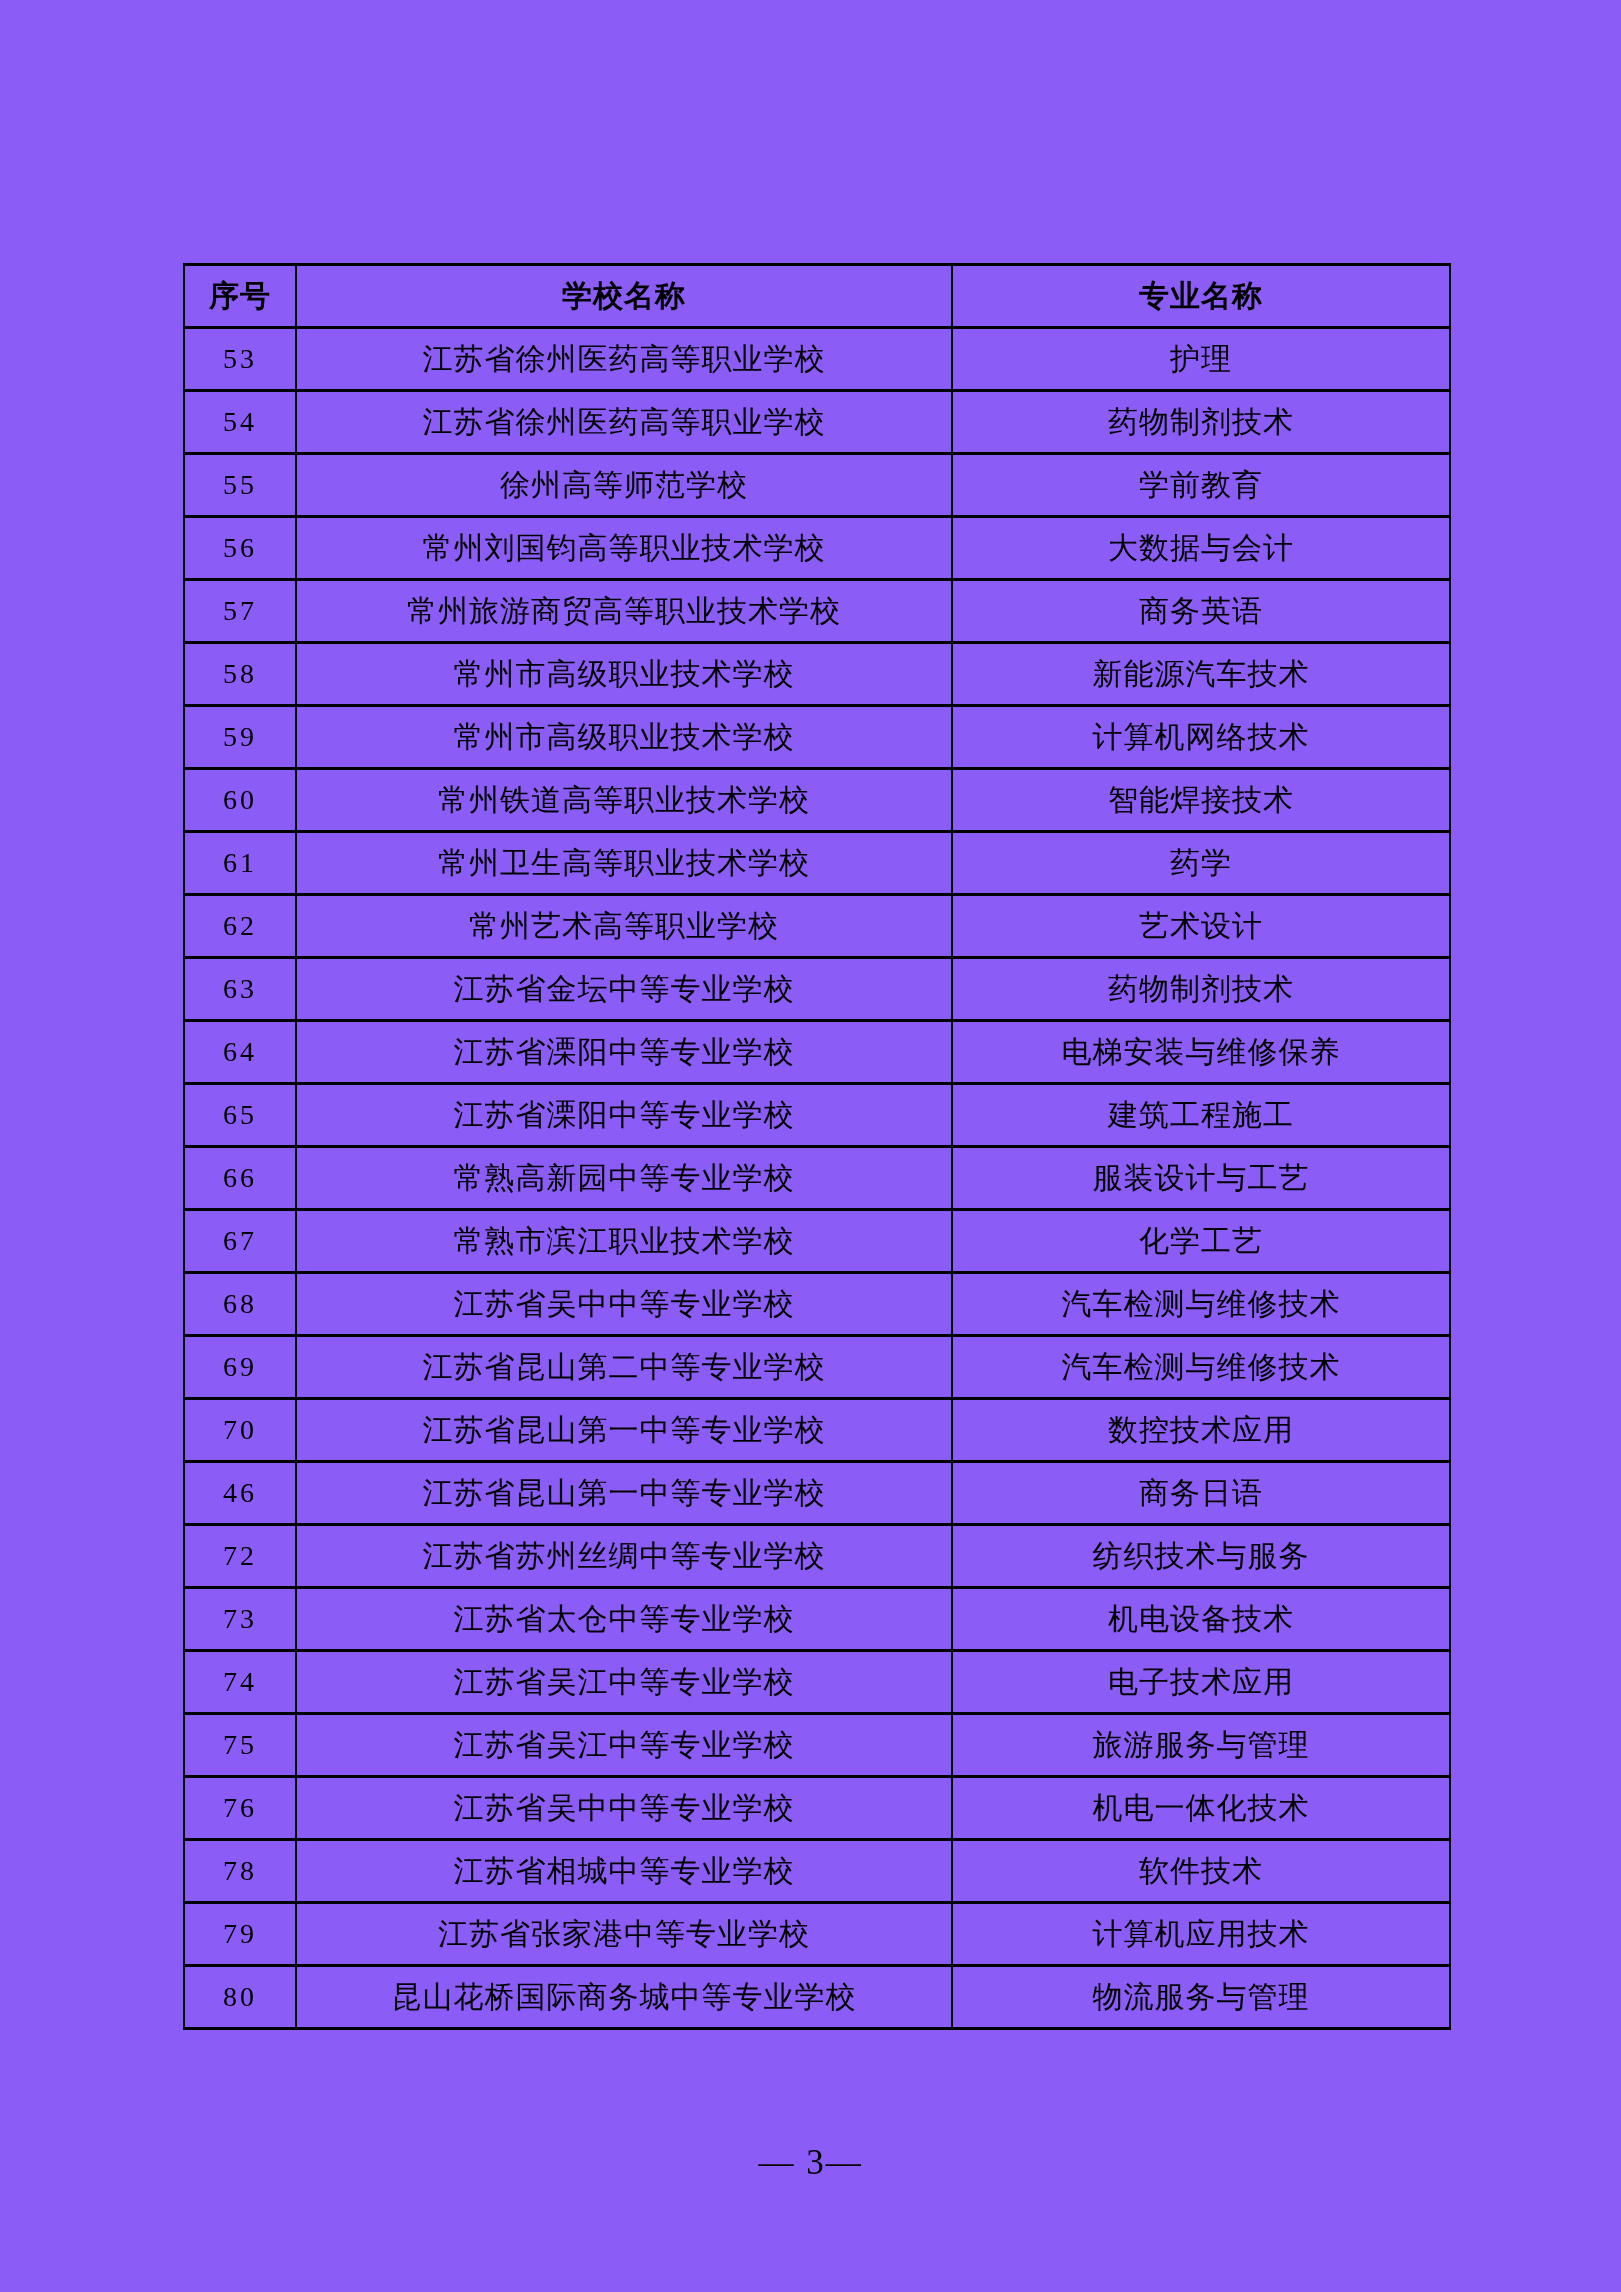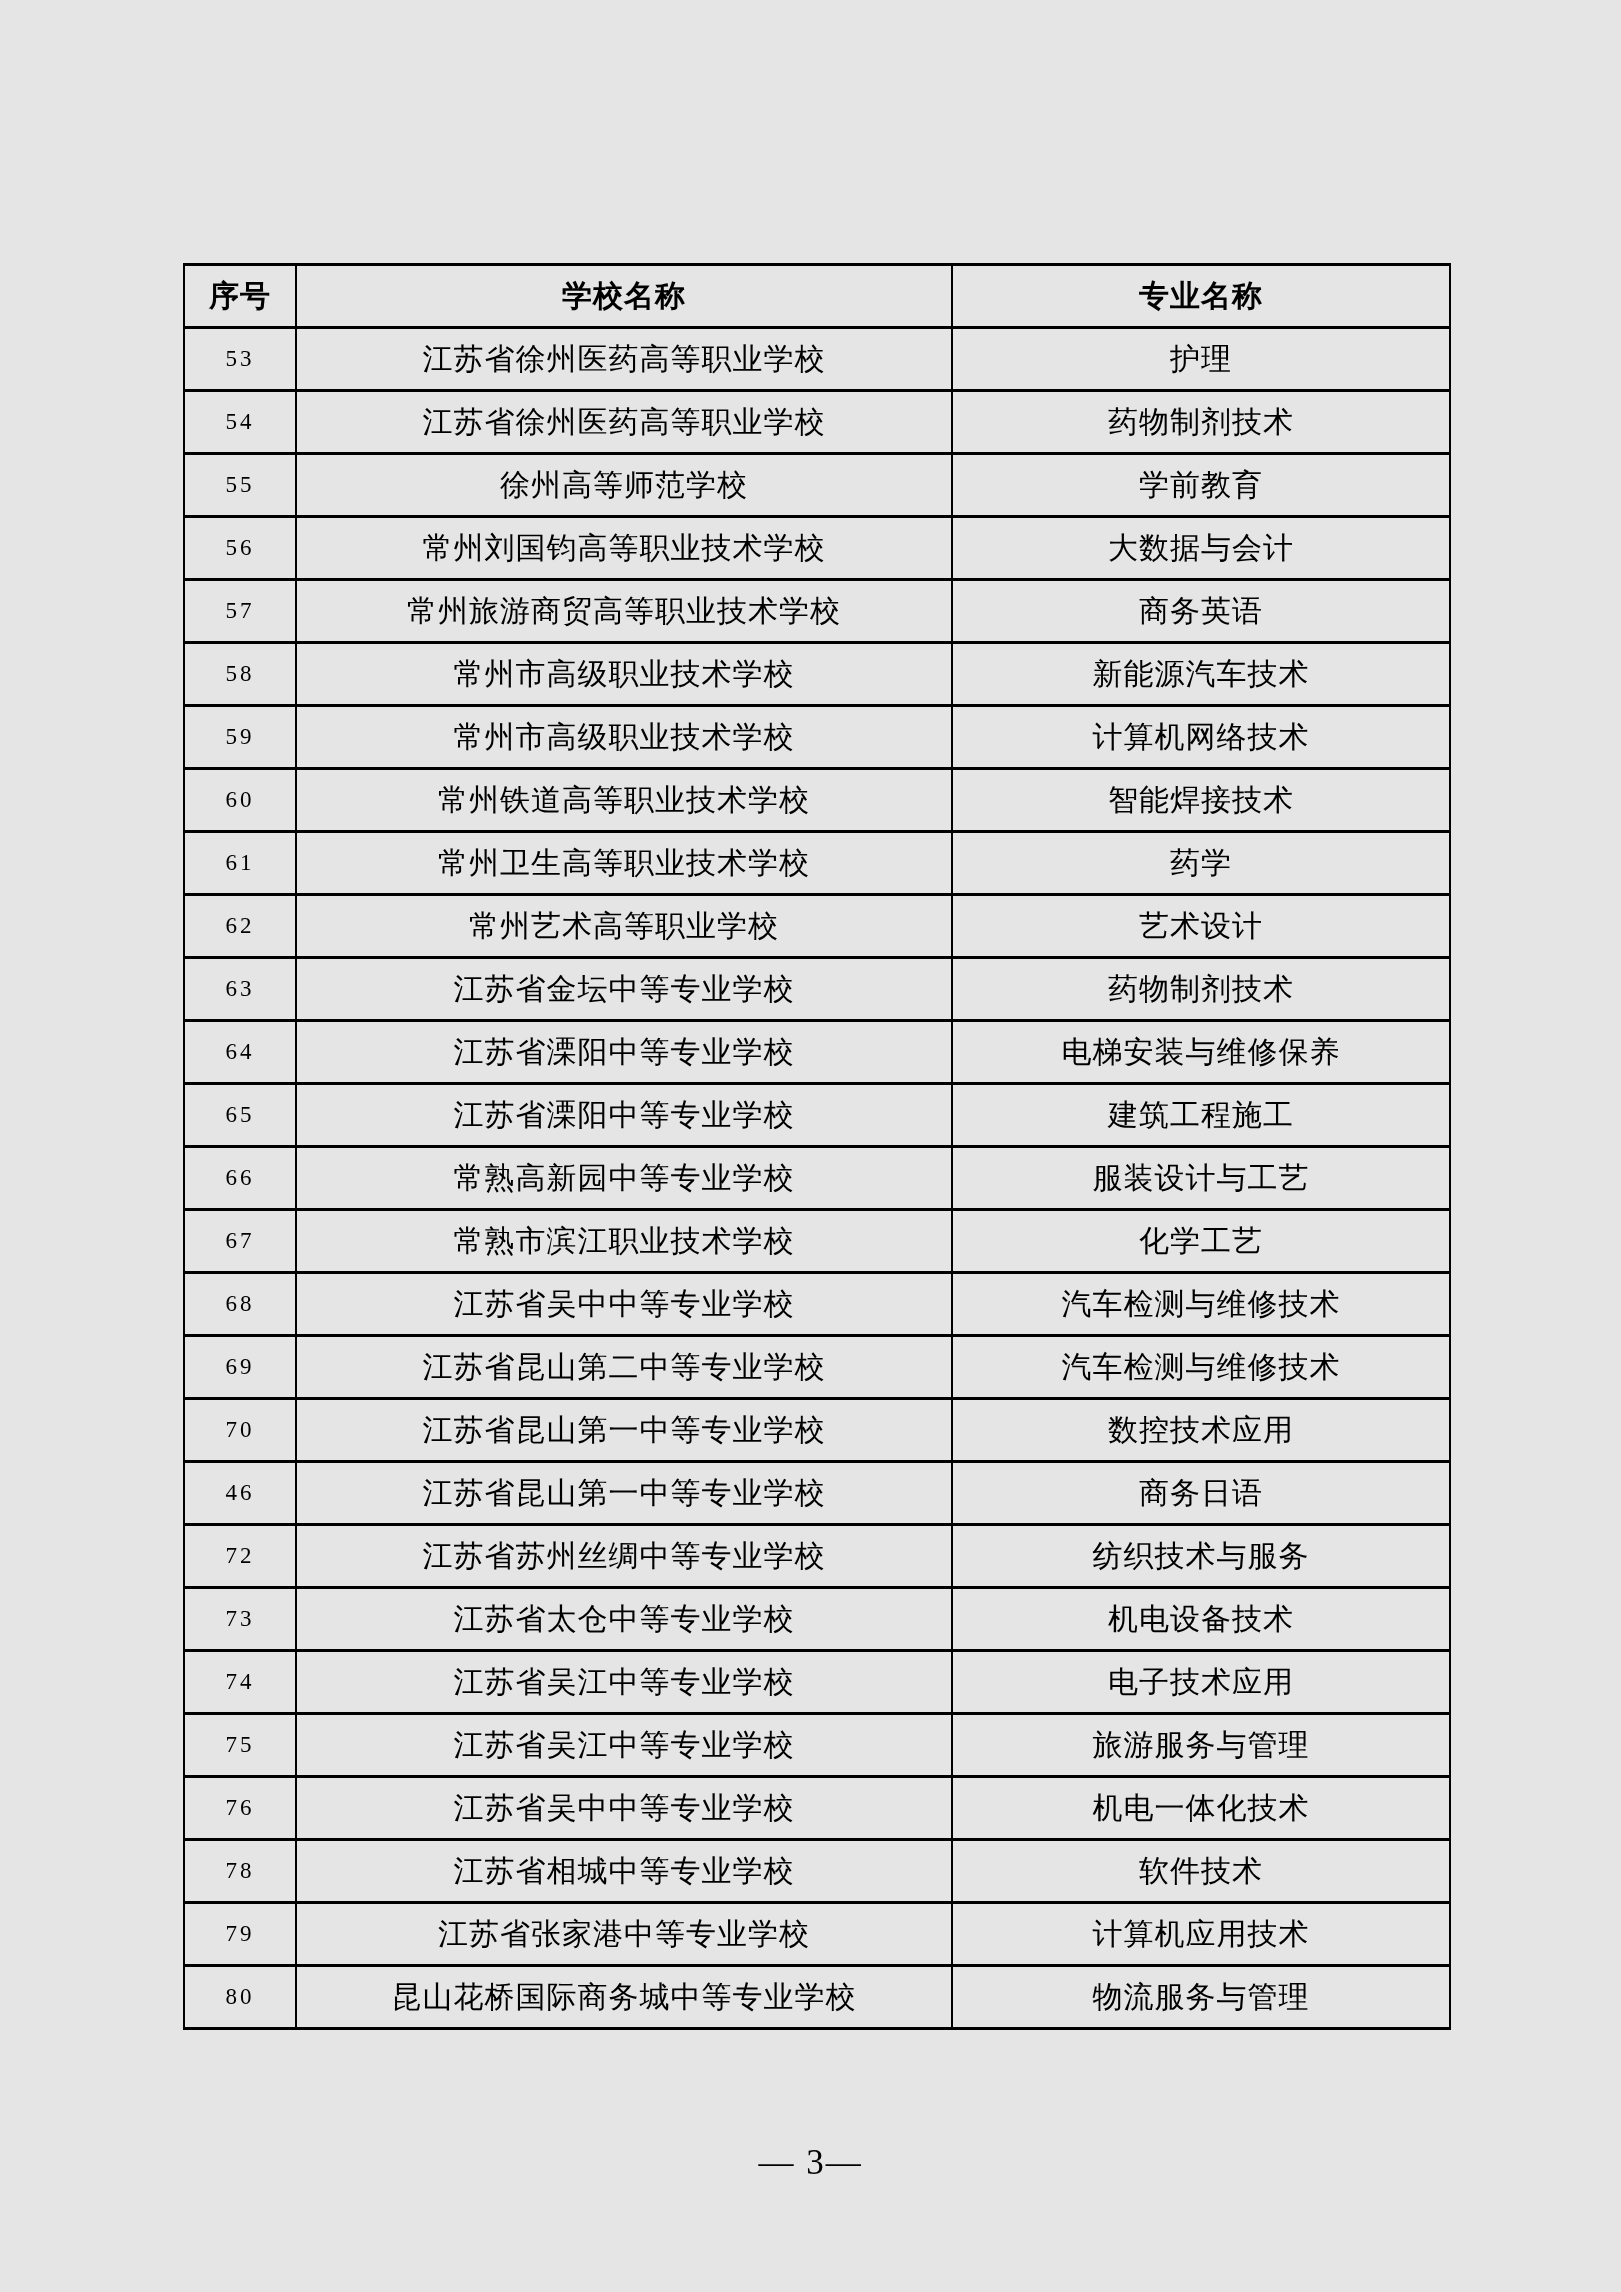--- a/index.html
+++ b/index.html
@@ -4,21 +4,21 @@
 <style>
   html, body {
     margin: 0;
     padding: 0;
     background: #ffffff;
   }
   .page {
     position: relative;
     width: 1621px;
     height: 2293px;
-    background: #e5e5e5;
+    background: #8b5cf6;
     font-family: "Liberation Serif", "DejaVu Serif", serif;
     color: #000000;
     overflow: hidden;
   }
   table.roster {
     position: absolute;
     left: 183px;
     top: 263px;
     width: 1265px;
     border-collapse: collapse;
@@ -46,21 +46,21 @@
     font-weight: bold;
     font-size: 30px;
     letter-spacing: 1px;
   }
   table.roster td {
     height: 63px;
     font-size: 30px;
     letter-spacing: 1px;
   }
   table.roster td.num {
-    font-size: 23px;
+    font-size: 28px;
     letter-spacing: 2.9px;
     margin-left: 8px;
   }
   .page-footer {
     position: absolute;
     top: 2143px;
     left: 0;
     width: 100%;
     text-align: center;
     font-size: 35px;

